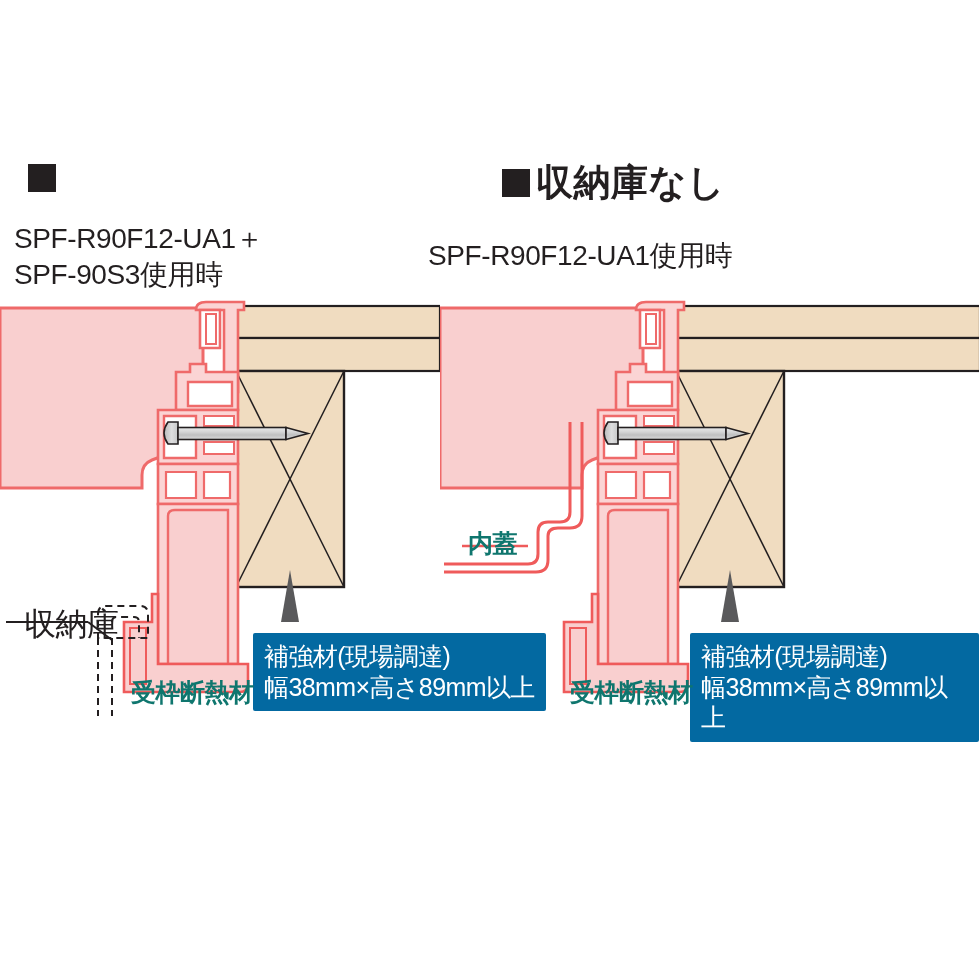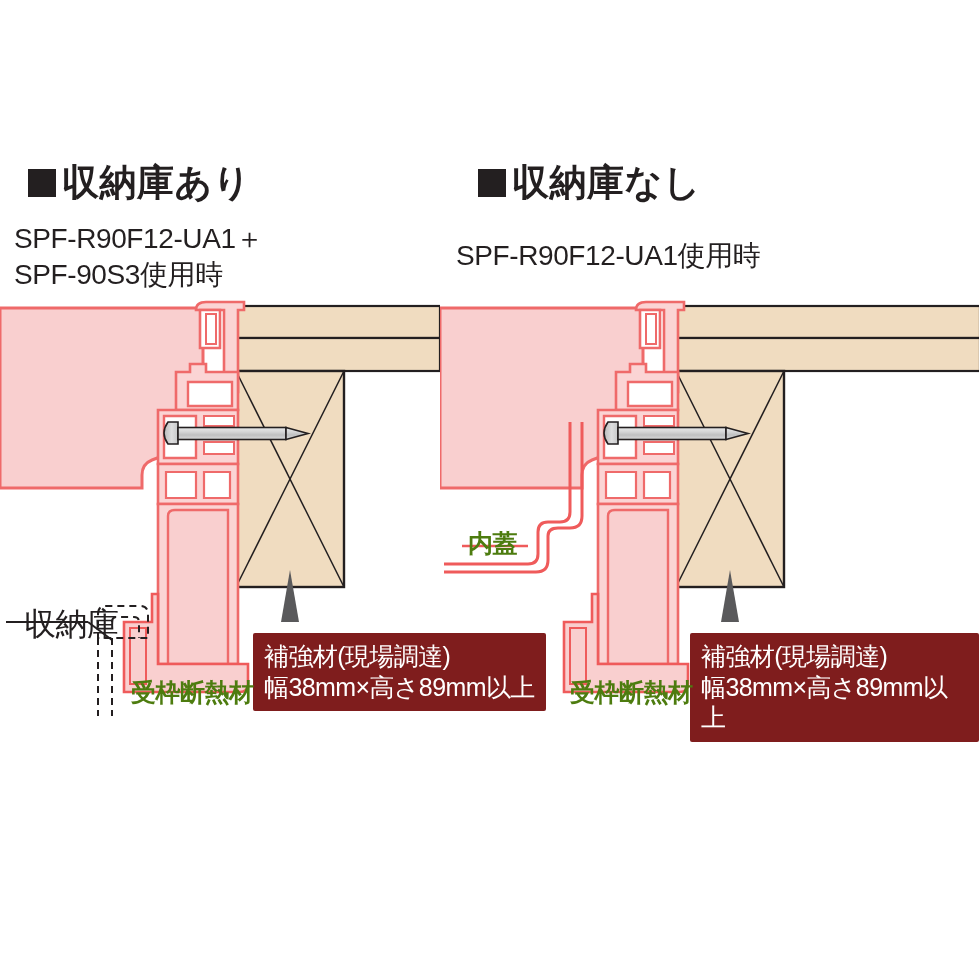--- a/index.html
+++ b/index.html
@@ -44,22 +44,22 @@
   .sec-sub {
     position: absolute;
     font-size: 28px;
     line-height: 1.28;
     white-space: pre-line;
     letter-spacing: -0.4px;
   }
 
   #head-left  { left: 28px;  top: 164px; }
   #sub-left   { left: 14px;  top: 221px; }
-  #head-right { left: 434px; top: 164px; padding-left: 44px; }
-  #sub-right  { left: 456px; top: 238px; }
+  #head-right { left: 458px; top: 164px; padding-left: 44px; }
+  #sub-right  { left: 428px; top: 238px; }
 
   
   #notes {
     position: absolute;
     left: 10px;
     top: 754px;
     font-size: 28.5px;
     line-height: 1.42;
     letter-spacing: -0.3px;
     white-space: pre-line;
@@ -71,35 +71,35 @@
     position: absolute;
     top: 292px;
   }
   #diagram-left  { left: 0px;   width: 440px; height: 440px; }
   #diagram-right { left: 440px; width: 540px; height: 440px; }
   .diagram svg { display: block; }
 
   
   .gray-box {
     position: absolute;
-    background: #7f1d1d;
+    background: #0369a1;
     color: #ffffff;
     font-size: 25px;
     line-height: 1.22;
     padding: 8px 11px 9px 11px;
     white-space: pre-line;
     letter-spacing: -0.6px;
     border-radius: 2px;
   }
   #gray-left  { left: 253px; top: 633px; }
   #gray-right { left: 690px; top: 633px; }
 
   .red-label {
     position: absolute;
-    color: #4d7c0f;
+    color: #0f766e;
     font-size: 25px;
     font-weight: 700;
     letter-spacing: -0.5px;
     white-space: nowrap;
   }
   #lbl-ukewaku-left  { left: 131px; top: 676px; }
   #lbl-ukewaku-right { left: 570px; top: 676px; }
   #lbl-uchibuta      { left: 468px; top: 527px; }
 
   .black-label {
@@ -111,21 +111,20 @@
   }
   #lbl-shunouko { left: 24px; top: 603px; }
 </style>
 </head>
 <body>
 
 <div id="stage">
 
   <div class="sec-head" id="head-left">
     <span class="sq"></span>
-    <span>収納庫あり</span>
   </div>
   <div class="sec-sub" id="sub-left">SPF-R90F12-UA1＋
 SPF-90S3使用時</div>
 
   <div class="sec-head" id="head-right">
     <span class="sq"></span>
     <span>収納庫なし</span>
   </div>
   <div class="sec-sub" id="sub-right">SPF-R90F12-UA1使用時</div>
 

